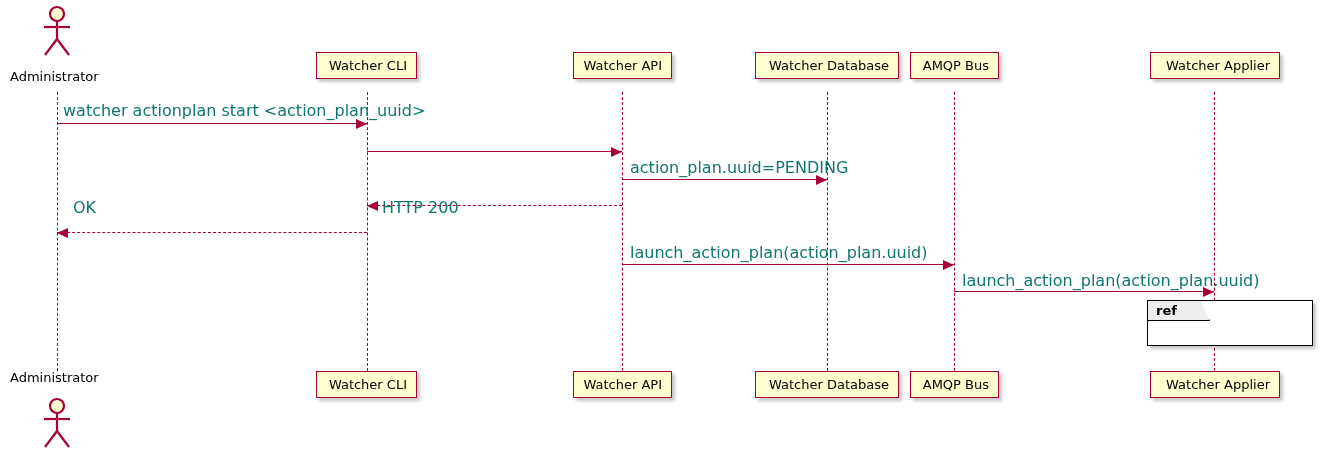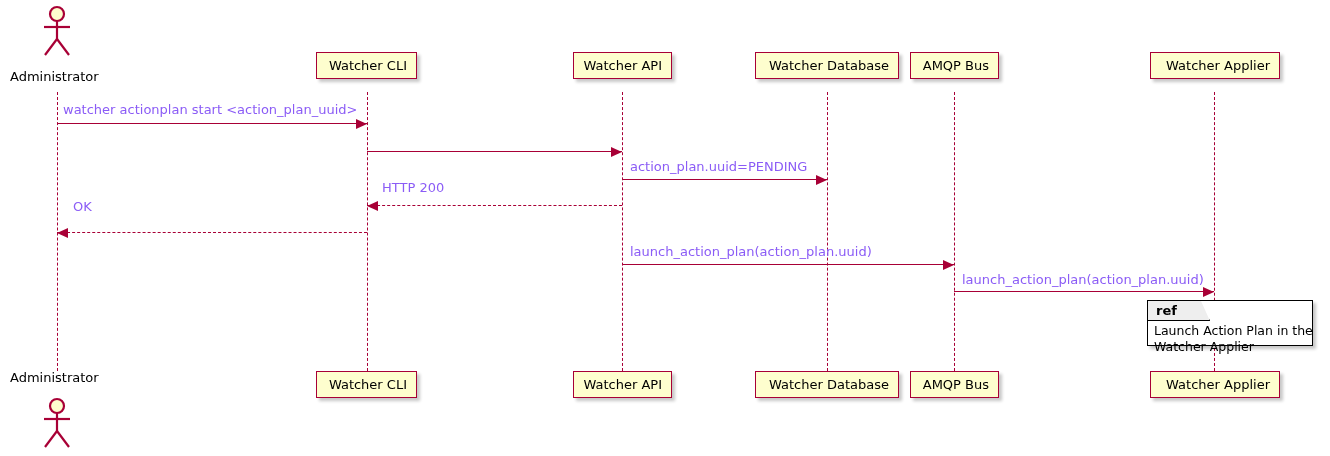--- a/index.html
+++ b/index.html
@@ -76,22 +76,22 @@
     border-bottom: 5px solid transparent;
     border-left: 11px solid #A80036;
   }
   .arrowhead.left {
     border-top: 5px solid transparent;
     border-bottom: 5px solid transparent;
     border-right: 11px solid #A80036;
   }
   .msg-label {
     position: absolute;
-    font-size: 13px;
-    color: #8b5cf6;
+    font-size: 16px;
+    color: #0f766e;
     white-space: nowrap;
     line-height: 1;
   }
 
   
   .ref-box {
     position: absolute;
     box-sizing: border-box;
     background: #FFFFFF;
     border: 1.5px solid #000000;
@@ -188,27 +188,26 @@
     <div class="msg" style="left: 57px; top: 123px; width: 310px;"></div>
     <div class="arrowhead right" style="left: 356px; top: 118.5px;"></div>
     <div class="msg-label" style="left: 63px; top: 103px;">watcher actionplan start &lt;action_plan_uuid&gt;</div>
     <div class="msg" style="left: 367px; top: 151px; width: 255px;"></div>
     <div class="arrowhead right" style="left: 611px; top: 146.5px;"></div>
     <div class="msg" style="left: 622px; top: 179px; width: 205px;"></div>
     <div class="arrowhead right" style="left: 816px; top: 174.5px;"></div>
     <div class="msg-label" style="left: 630px; top: 160px;">action_plan.uuid=PENDING</div>
     <div class="msg dashed" style="left: 367px; top: 205px; width: 255px;"></div>
     <div class="arrowhead left" style="left: 367px; top: 200.5px;"></div>
-    <div class="msg-label" style="left: 382px; top: 181px;">HTTP 200</div>
+    <div class="msg-label" style="left: 382px; top: 200px;">HTTP 200</div>
     <div class="msg dashed" style="left: 57px; top: 232px; width: 310px;"></div>
     <div class="arrowhead left" style="left: 57px; top: 227.5px;"></div>
     <div class="msg-label" style="left: 73px; top: 200px;">OK</div>
     <div class="msg" style="left: 622px; top: 264px; width: 332px;"></div>
     <div class="arrowhead right" style="left: 943px; top: 259.5px;"></div>
     <div class="msg-label" style="left: 630px; top: 245px;">launch_action_plan(action_plan.uuid)</div>
     <div class="msg" style="left: 954px; top: 291px; width: 260px;"></div>
     <div class="arrowhead right" style="left: 1203px; top: 286.5px;"></div>
     <div class="msg-label" style="left: 962px; top: 273px;">launch_action_plan(action_plan.uuid)</div>
     <div class="ref-box" style="left: 1147px; top: 300px; width: 166px; height: 46px;">
       <div class="ref-tab" style="width: 62px;">ref</div>
-      <div class="ref-body">Launch Action Plan in the Watcher Applier</div>
     </div>
   </div>
 
 </body></html>

